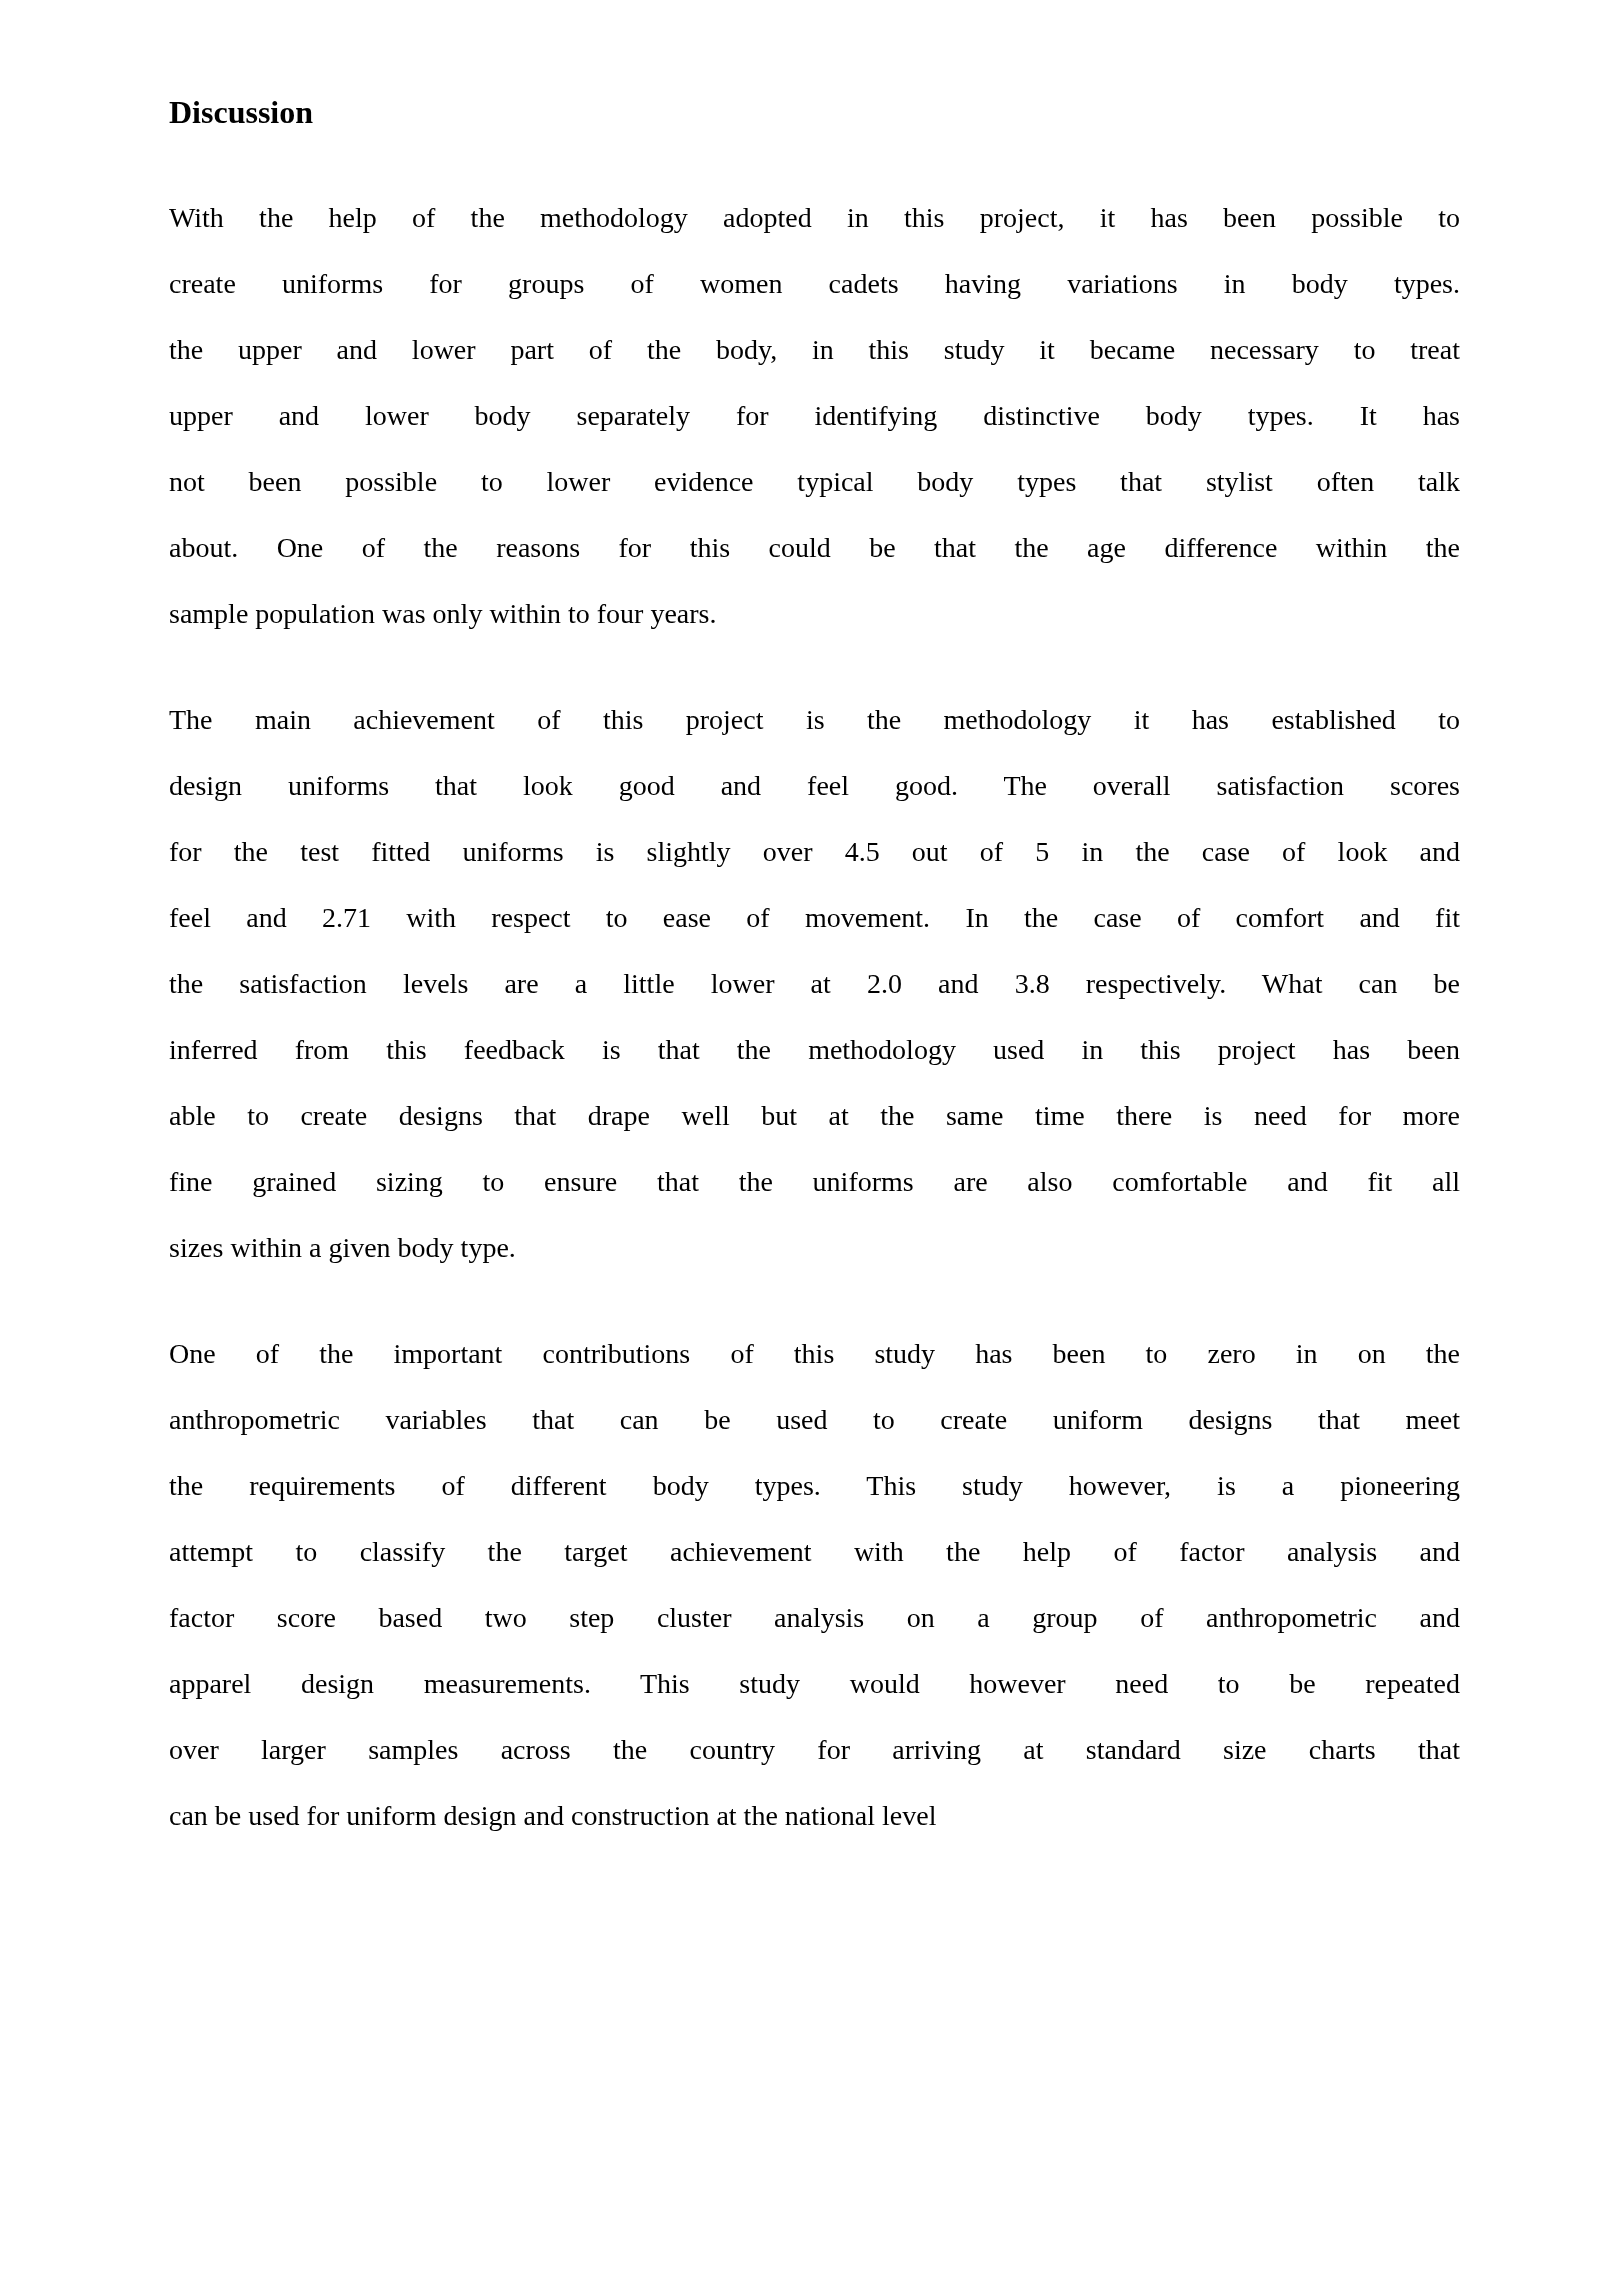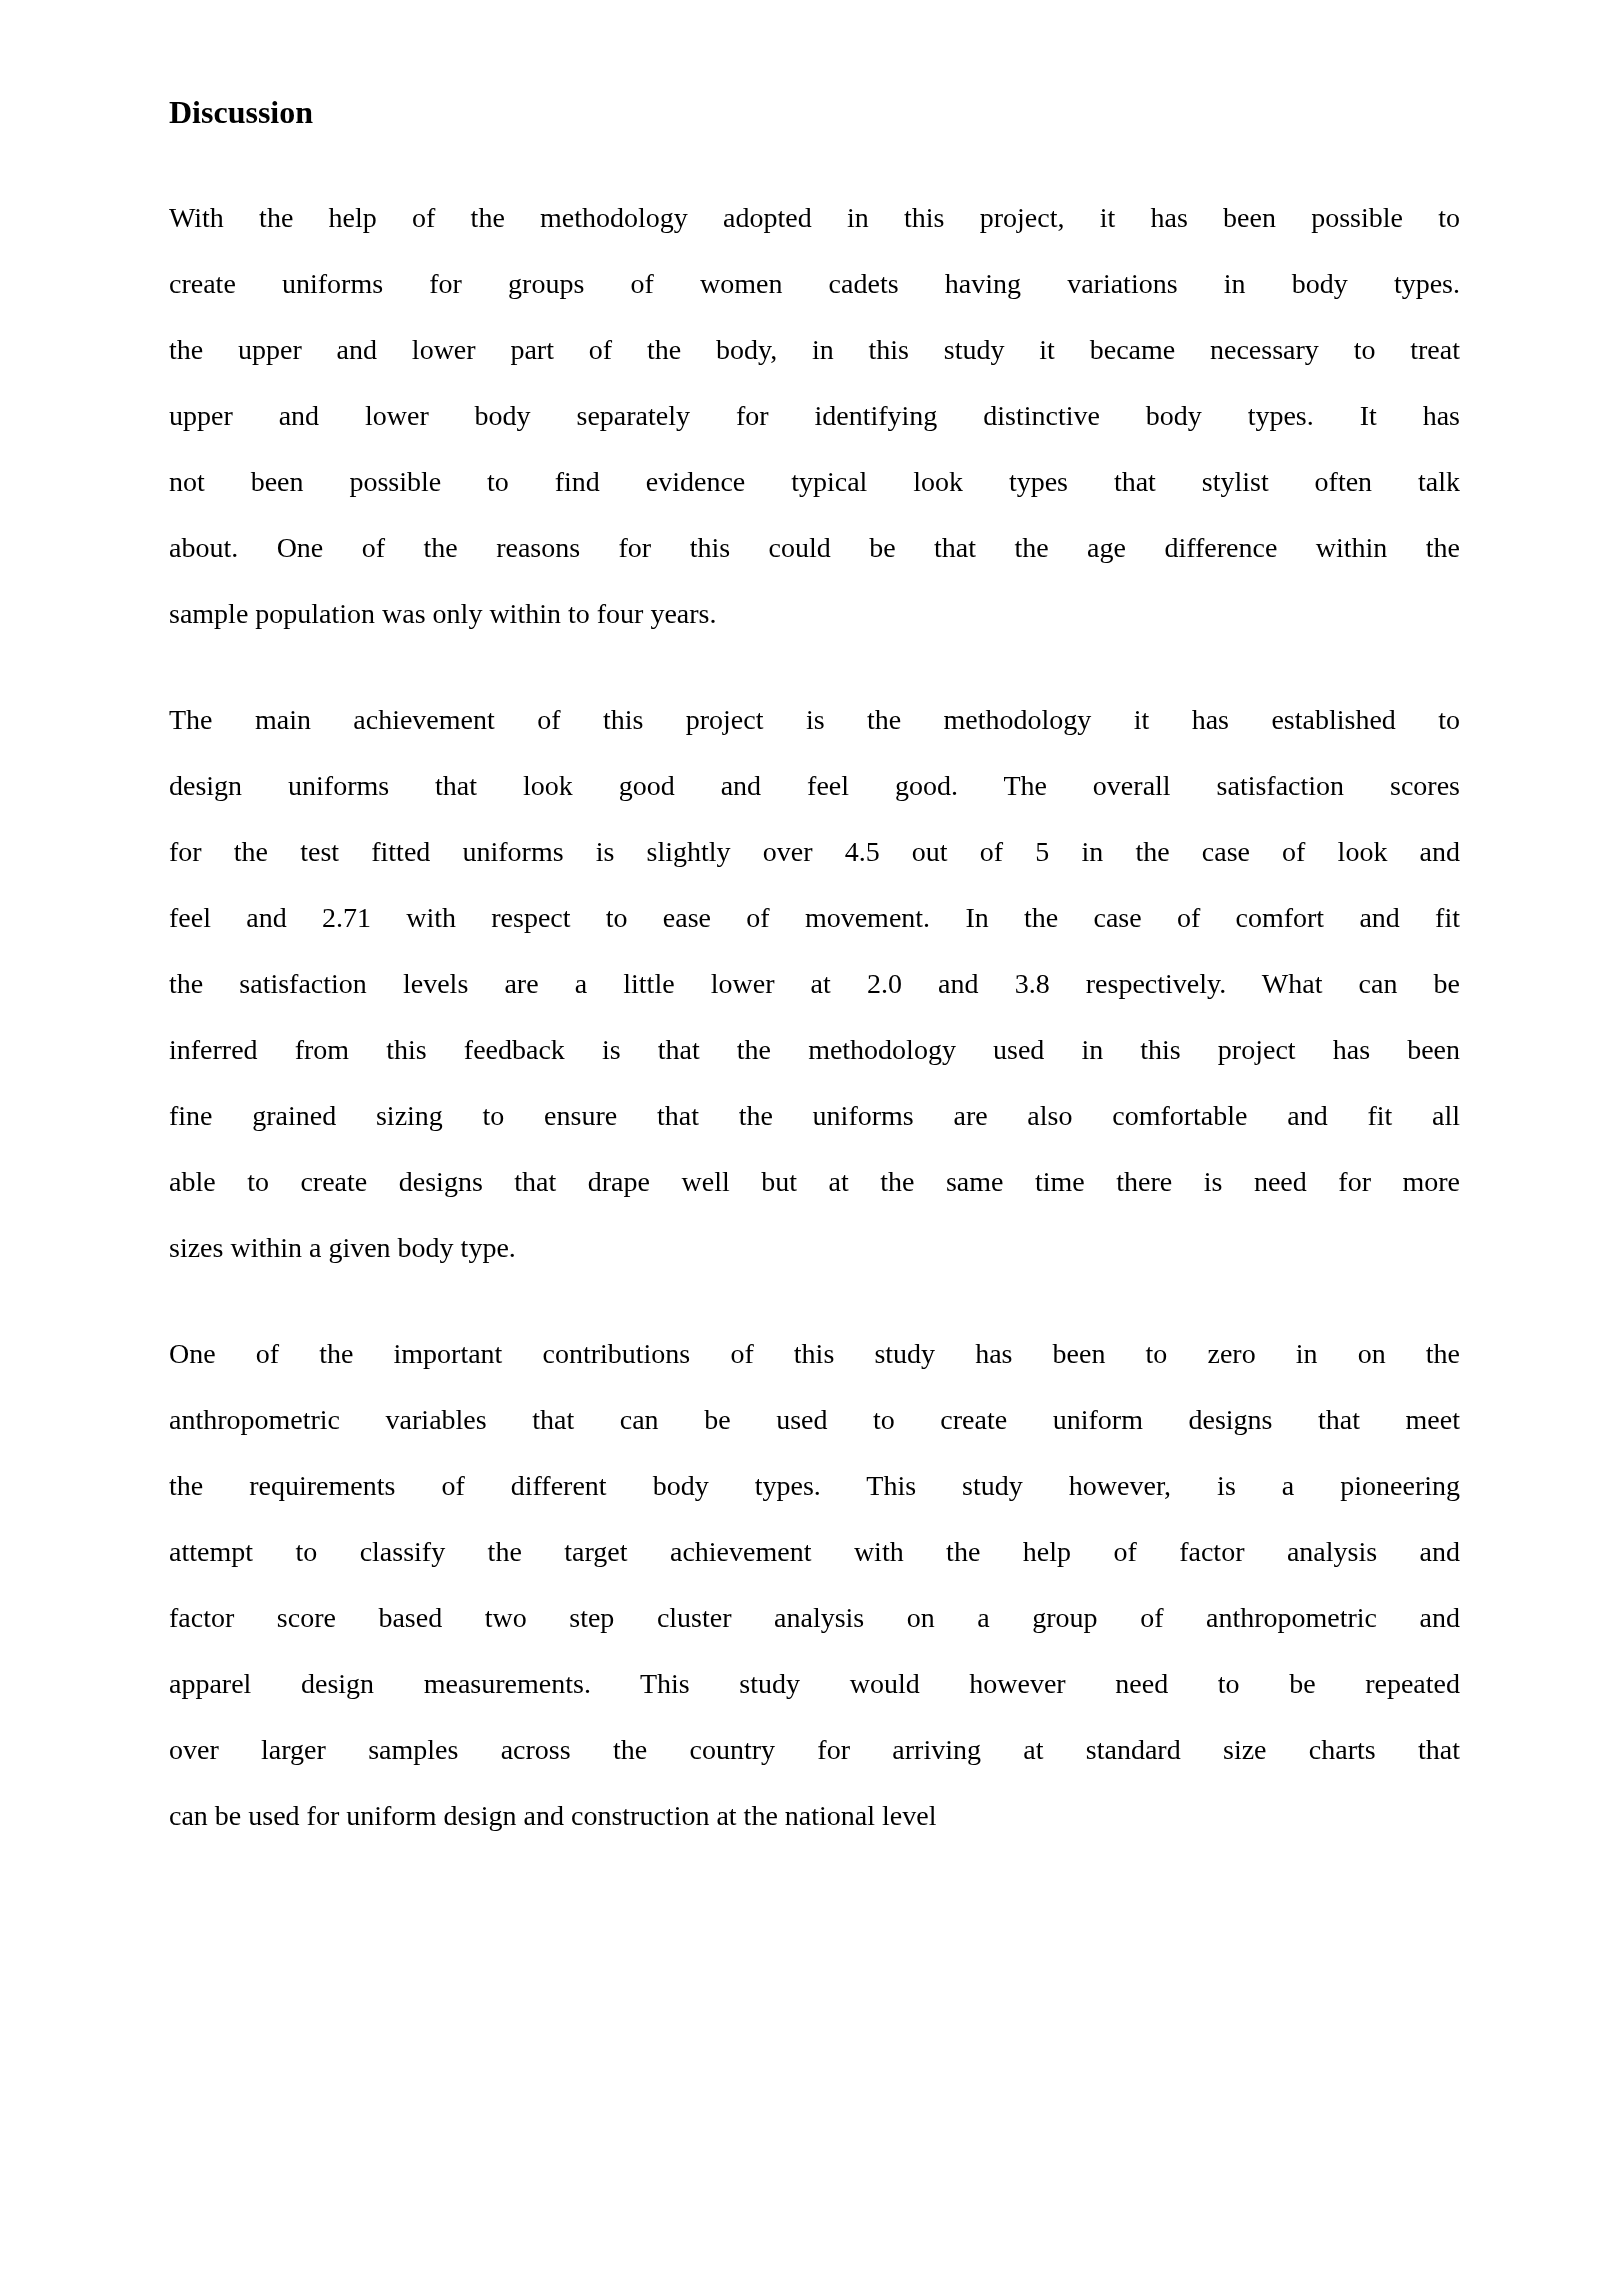--- a/index.html
+++ b/index.html
@@ -49,34 +49,34 @@
 <body>
 
 <main class="page">
   <h1 class="heading">Discussion</h1>
 
   <section class="paragraph">
       <div class="line">With the help of the methodology adopted in this project, it has been possible to</div>
       <div class="line">create uniforms for groups of women cadets having variations in body types.</div>
       <div class="line">the upper and lower part of the body, in this study it became necessary to treat</div>
       <div class="line">upper and lower body separately for identifying distinctive body types. It has</div>
-      <div class="line">not been possible to find evidence typical look types that stylist often talk</div>
+      <div class="line">not been possible to lower evidence typical body types that stylist often talk</div>
       <div class="line">about. One of the reasons for this could be that the age difference within the</div>
       <div class="line last">sample population was only within to four years.</div>
     </section>
 
   <section class="paragraph">
       <div class="line">The main achievement of this project is the methodology it has established to</div>
       <div class="line">design uniforms that look good and feel good.  The overall satisfaction scores</div>
       <div class="line">for the test fitted uniforms is slightly over 4.5 out of 5 in the case of look and</div>
       <div class="line">feel and 2.71 with respect to ease of movement. In the case of comfort and fit</div>
       <div class="line">the satisfaction levels are a little lower at 2.0 and 3.8 respectively. What can be</div>
       <div class="line">inferred from this feedback is that the methodology used in this project has been</div>
+      <div class="line">able to create designs that drape well but at the same time there is need for more</div>
       <div class="line">fine grained sizing to ensure that the uniforms are also comfortable and fit all</div>
-      <div class="line">able to create designs that drape well but at the same time there is need for more</div>
       <div class="line last">sizes within a given body type.</div>
     </section>
 
   <section class="paragraph">
       <div class="line">One of the important contributions of this study has been to zero in on the</div>
       <div class="line">anthropometric variables that can be used to create uniform designs that meet</div>
       <div class="line">the requirements of different body types. This study however, is a pioneering</div>
       <div class="line">attempt to classify the target achievement with the help of factor analysis and</div>
       <div class="line">factor score based two step cluster analysis on a group of anthropometric and</div>
       <div class="line">apparel design measurements. This study would however need to be repeated</div>

